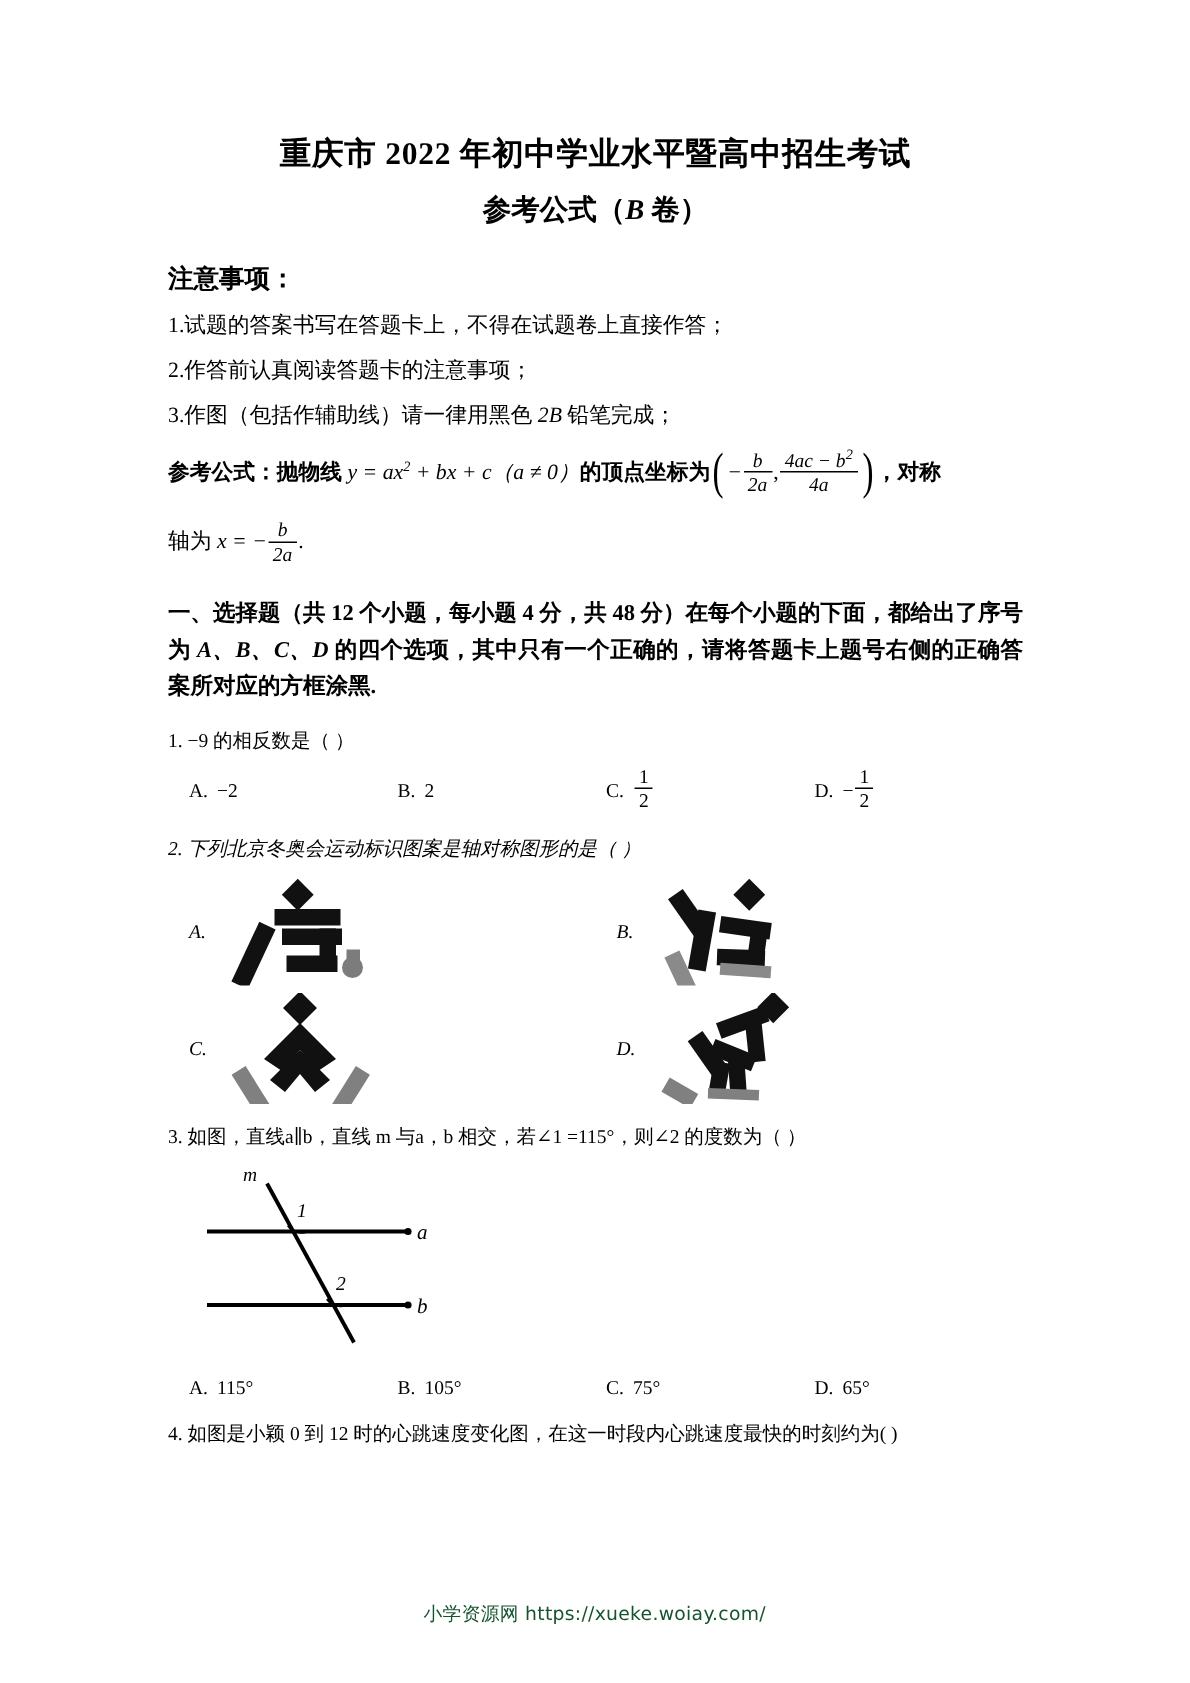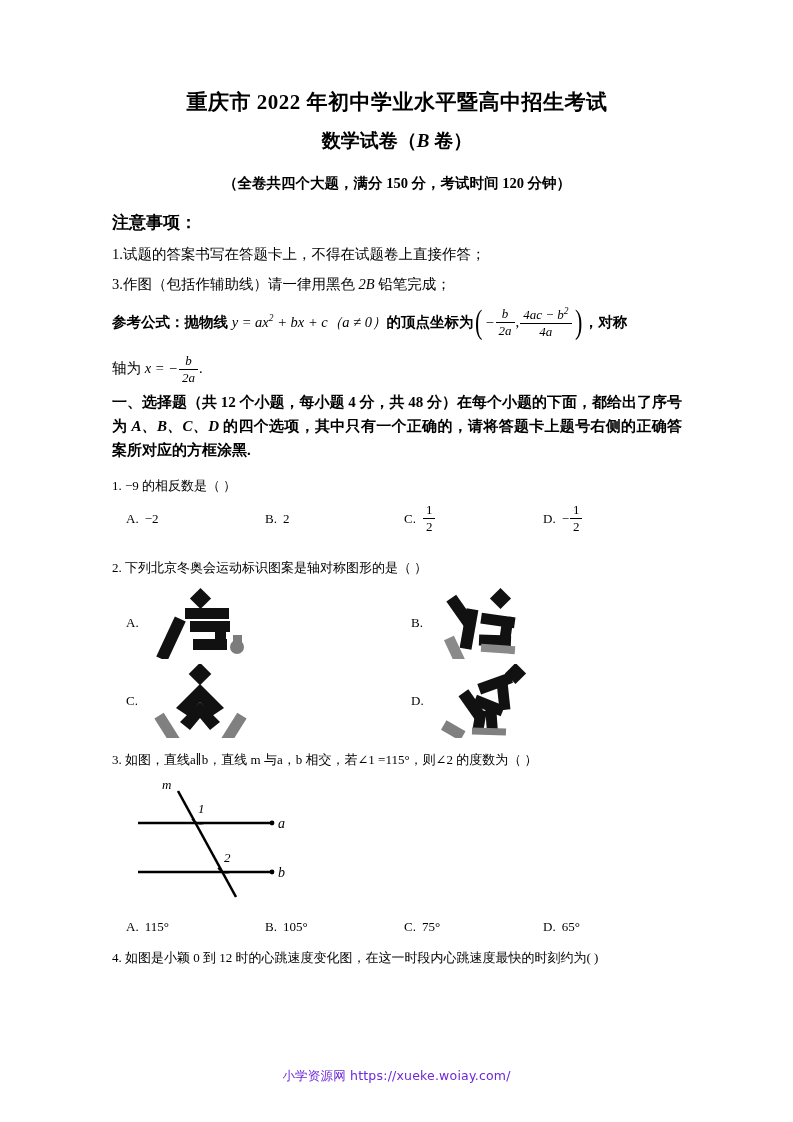--- a/index.html
+++ b/index.html
@@ -114,21 +114,21 @@
     font-size: 14.5px;
     margin: 16px 0 0 0;
   }
   sup.ex { font-size: 9.5px; vertical-align: super; }
 
   
   .section-head {
     font-size: 15px;
     font-weight: bold;
     line-height: 1.62;
-    margin: 4px 0 14px 0;
+    margin: 20px 0 14px 0;
     text-align: justify;
   }
   .section-head .ital { font-style: italic; }
 
   
   .question {
     font-size: 13px;
     line-height: 1.5;
     margin: 0 0 6px 0;
   }
@@ -181,39 +181,39 @@
 
   
   .watermark {
     position: absolute;
     left: 0;
     top: 1068px;
     width: 793px;
     text-align: center;
     font-family: "DejaVu Sans", "Liberation Sans", sans-serif;
     font-size: 12.5px;
-    color: #6d28d9;
+    color: #14532d;
     letter-spacing: 0.2px;
   }
 </style>
 </head>
 <body>
 
 <div class="page">
 
   <div class="content">
 
     <h1 class="title-main">重庆市 2022 年初中学业水平暨高中招生考试</h1>
 
-    <h2 class="title-sub"><span>数学试卷（</span><span class="ital">B</span><span> 卷）</span></h2>
-
-    <div class="title-note">（全卷共四个大题，满分 150 分，考试时间 120 分钟）</div>
+    <h2 class="title-sub"><span>参考公式（</span><span class="ital">B</span><span> 卷）</span></h2>
+
 
     <div class="notice-head">注意事项：</div>
     <div class="notice-line">1.试题的答案书写在答题卡上，不得在试题卷上直接作答；</div>
+    <div class="notice-line">2.作答前认真阅读答题卡的注意事项；</div>
     <div class="notice-line"><span>3.作图（包括作辅助线）请一律用黑色 </span><span class="ital">2B</span><span> 铅笔完成；</span></div>
 
     <div class="formula-block">
       <span class="bold-label">参考公式：抛物线 </span><span class="mathital">y = ax</span><sup class="ex mathital">2</sup><span class="mathital"> + bx + c</span><span class="mathital">（a ≠ 0）</span><span class="bold-label">的顶点坐标为</span><span class="bigparen">(</span><span class="mathital">−</span><span class="frac"><span class="num mathital">b</span><span class="den mathital">2a</span></span><span>,</span><span class="frac"><span class="num mathital"><span>4ac − b</span><sup class="ex">2</sup></span><span class="den mathital">4a</span></span><span class="bigparen">)</span><span class="bold-label">，对称</span>
     </div>
 
     <div class="formula-row2">
       <span class="bold-label">轴为 </span><span class="mathital">x = −</span><span class="frac"><span class="num mathital">b</span><span class="den mathital">2a</span></span><span>.</span>
     </div>
 
@@ -241,21 +241,21 @@
           <span class="lab">D.</span>
           <span>−</span>
             <span class="frac">
               <span class="num">1</span>
               <span class="den">2</span>
             </span>
         </div>
       </div>
     </div>
 
-    <div class="question" style="margin-top:24px;">
+    <div class="question" style="margin-top:14px;font-style:italic;">
       <div class="q-stem"><span>2.</span> <span>下列北京冬奥会运动标识图案是轴对称图形的是（    ）</span></div>
 
       <div class="picto-grid">
         <div class="picto-row">
           <div class="picto-cell">
             <span class="lab">A.</span>
             <svg class="picto-svg" width="105" height="72" viewBox="0 0 105 72">
               <g fill="#111111">
                 <rect x="44" y="4" width="15" height="15" transform="rotate(45 51.5 11.5)"></rect>
                 <rect x="36" y="21" width="44" height="11"></rect>

